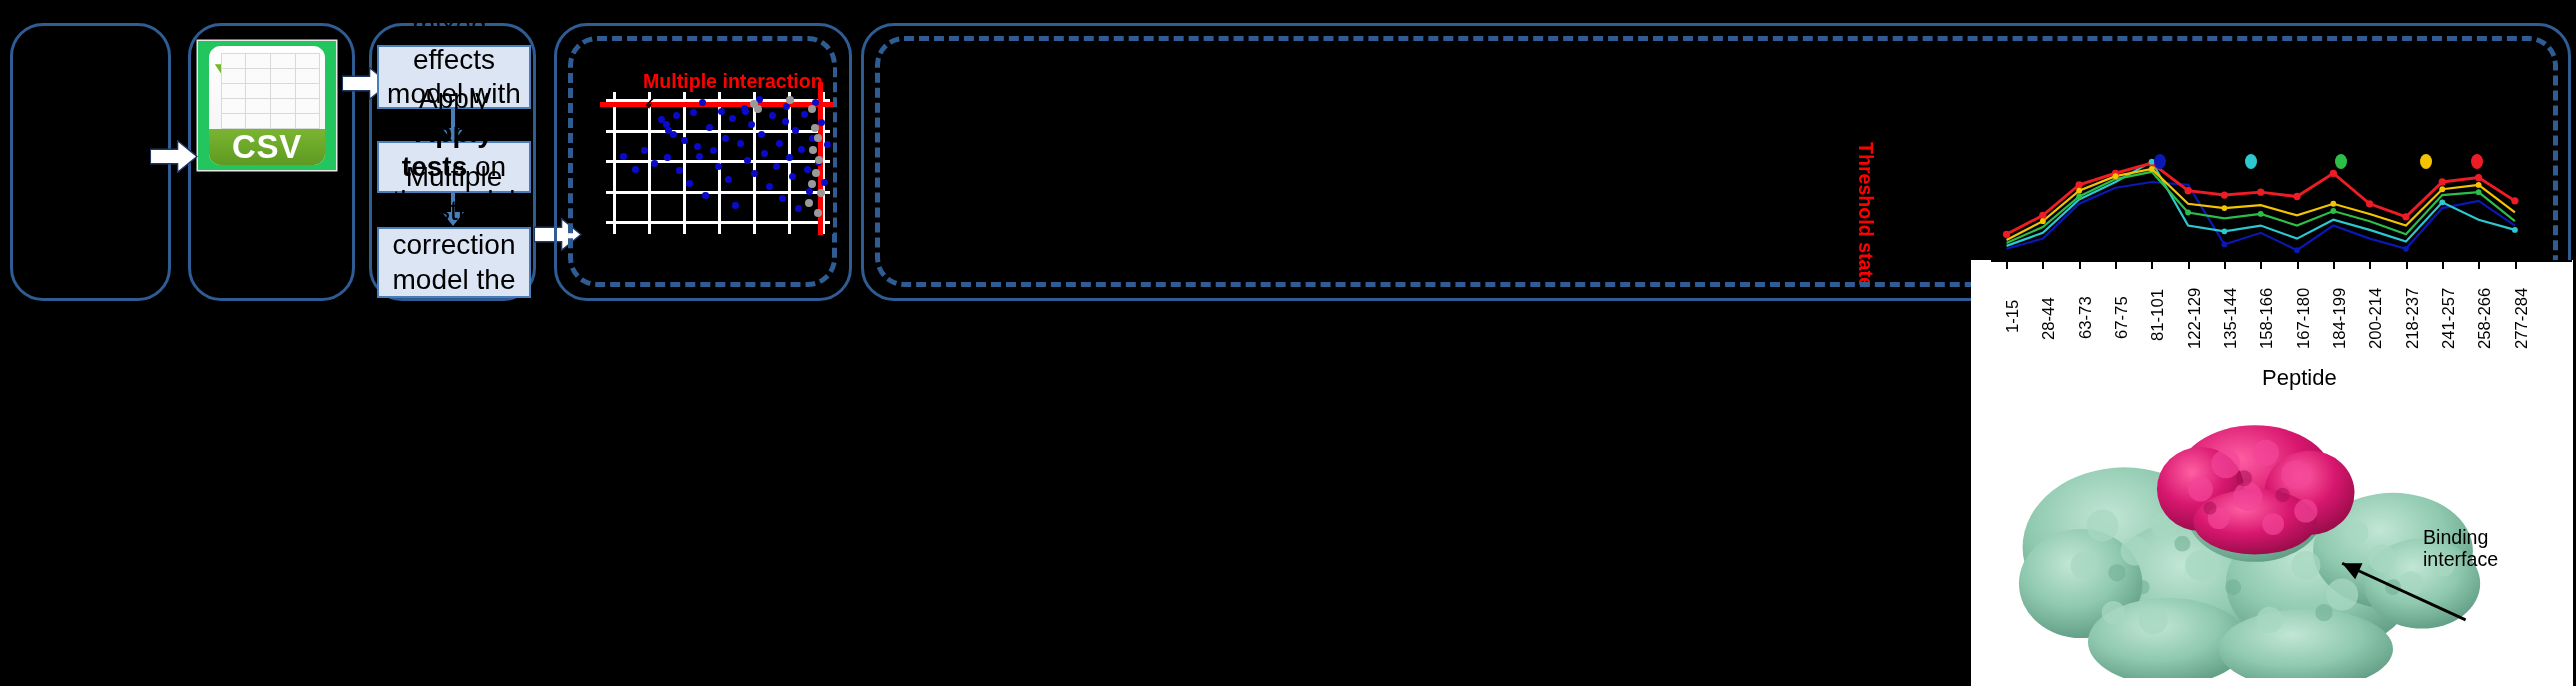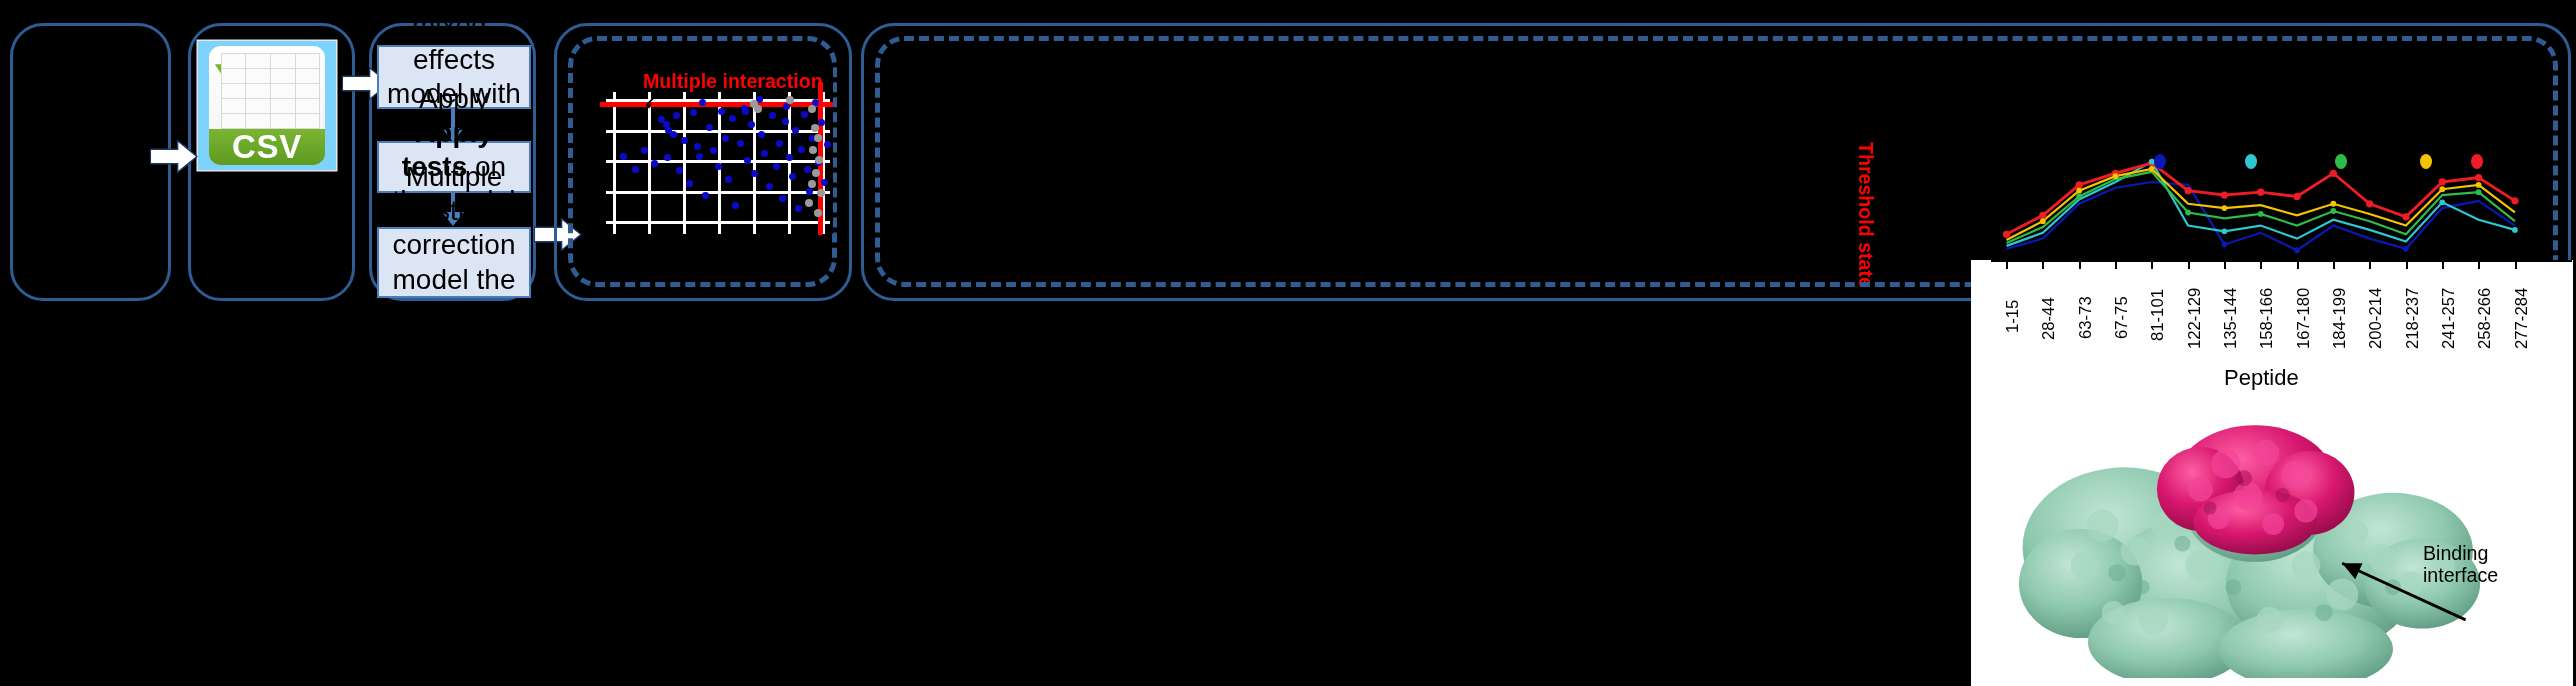--- a/index.html
+++ b/index.html
@@ -16,21 +16,21 @@
   
   .pbox{position:absolute;box-sizing:border-box;background:#DCE5F3;border:2.2px solid #4A7EBB;
         display:flex;align-items:center;justify-content:center;text-align:center;
         color:#000;font-size:28px;line-height:1.22;padding:4.4px 7.3px;}
   .pbox b{font-weight:bold;}
 
   .vconn{position:absolute;background:#4A7EBB;width:4.4px;}
   .vhead{position:absolute;width:0;height:0;border-left:11.6px solid transparent;border-right:11.6px solid transparent;border-top:14.5px solid #4A7EBB;}
 
   
-  .csvicon{position:absolute;background:#7dd3fc;box-shadow:0 0 0 1.5px #e8e8e8;}
+  .csvicon{position:absolute;background:#22c55e;box-shadow:0 0 0 1.5px #e8e8e8;}
   .csvbody{position:absolute;left:8%;top:4%;width:84%;height:92%;border-radius:11.6px;overflow:hidden;
            background:linear-gradient(#ffffff,#f2f2f2);}
   .csvgrid{position:absolute;left:10%;top:6%;width:86%;height:64%;}
   .csvgrid td{border:0.7px solid #d9d9d9;background:#fbfbfb;}
   .csvband{position:absolute;left:0;bottom:0;width:100%;height:30%;
            background:linear-gradient(#7AB531,#5E9A22);display:flex;align-items:center;justify-content:center;}
   .csvband span{color:#fff;font-weight:bold;font-size:33px;letter-spacing:0.7px;}
   .csvX{position:absolute;left:2%;top:2%;width:56%;height:62%;color:#76B82A;font-weight:bold;
         font-size:124px;line-height:0.95;font-family:"Liberation Sans",sans-serif;}
 
@@ -51,21 +51,21 @@
   .dashwhite{position:absolute;border-top:2.2px dashed #ffffff;}
   .curvearrow{position:absolute;}
 
   
   .figcard{position:absolute;background:#FFFFFF;overflow:hidden;}
   .legdot{position:absolute;border-radius:50%;}
   .axisline{position:absolute;background:#000;}
   .xt{position:absolute;font-size:16.7px;color:#000;white-space:nowrap;
       transform-origin:0 0;transform:rotate(-90deg);}
   .yt{position:absolute;font-size:18px;color:#000;white-space:nowrap;}
-  .axtitle{position:absolute;font-size:22px;color:#000;}
+  .axtitle{position:absolute;font-size:22px;color:#000;margin-left:38px;}
   .tick{position:absolute;background:#000;width:1.5px;height:6.5px;}
   .anno{position:absolute;font-size:19.6px;color:#000;line-height:1.12;}
   .protein{position:absolute;overflow:hidden;}
 </style>
 </head>
 <body>
 
 <div id="stage">
 
   <div class="panel" style="left:10.2px;top:23px;width:161px;height:278px;"></div>
@@ -439,17 +439,17 @@
           <circle cx="315" cy="105" r="11"></circle>
             <circle cx="368" cy="128" r="10"></circle>
           <circle cx="268" cy="146" r="9"></circle>
         </g>
 
         <line x1="620" y1="300" x2="450" y2="222" stroke="#000" stroke-width="4"></line>
         <polygon points="450,222 478,222 468,244" fill="#000"></polygon>
       </svg>
     </div>
 
-    <div class="anno" style="left:452px;top:283px;width:94px;">Binding interface</div>
+    <div class="anno" style="left:452px;top:267px;width:94px;">Binding interface</div>
   </div>
 
 </div>
 
 
 </body></html>

